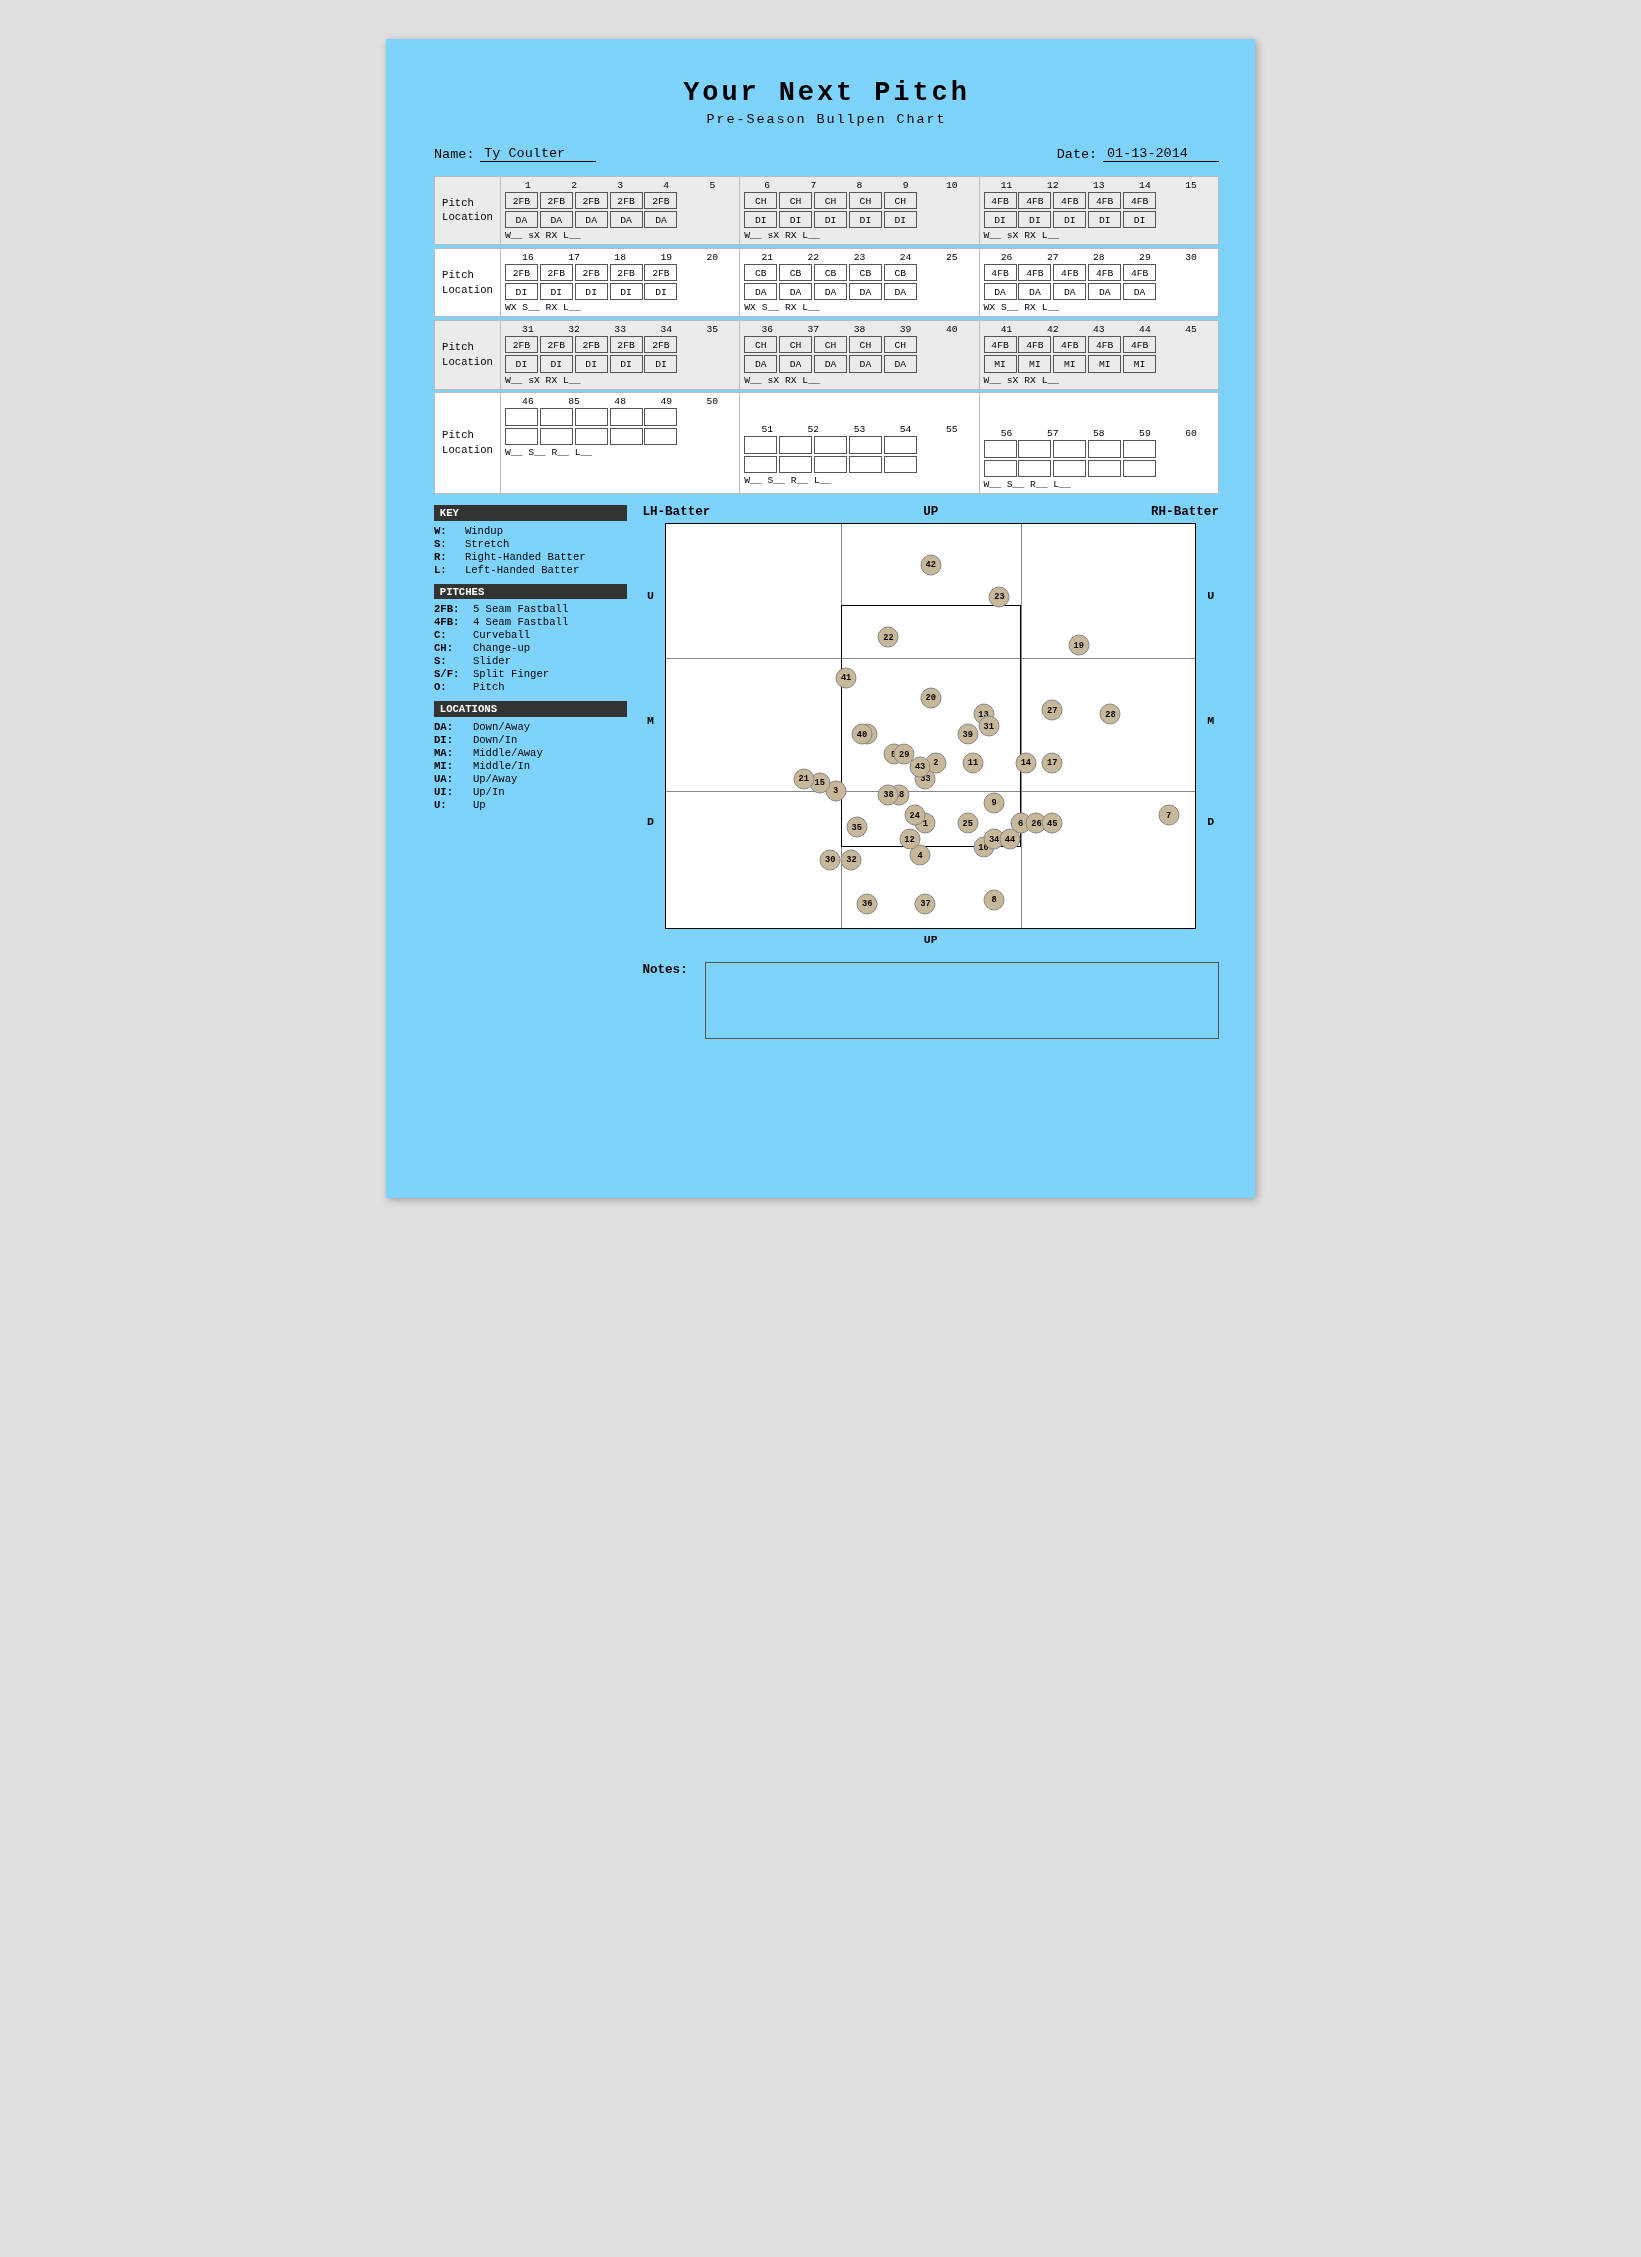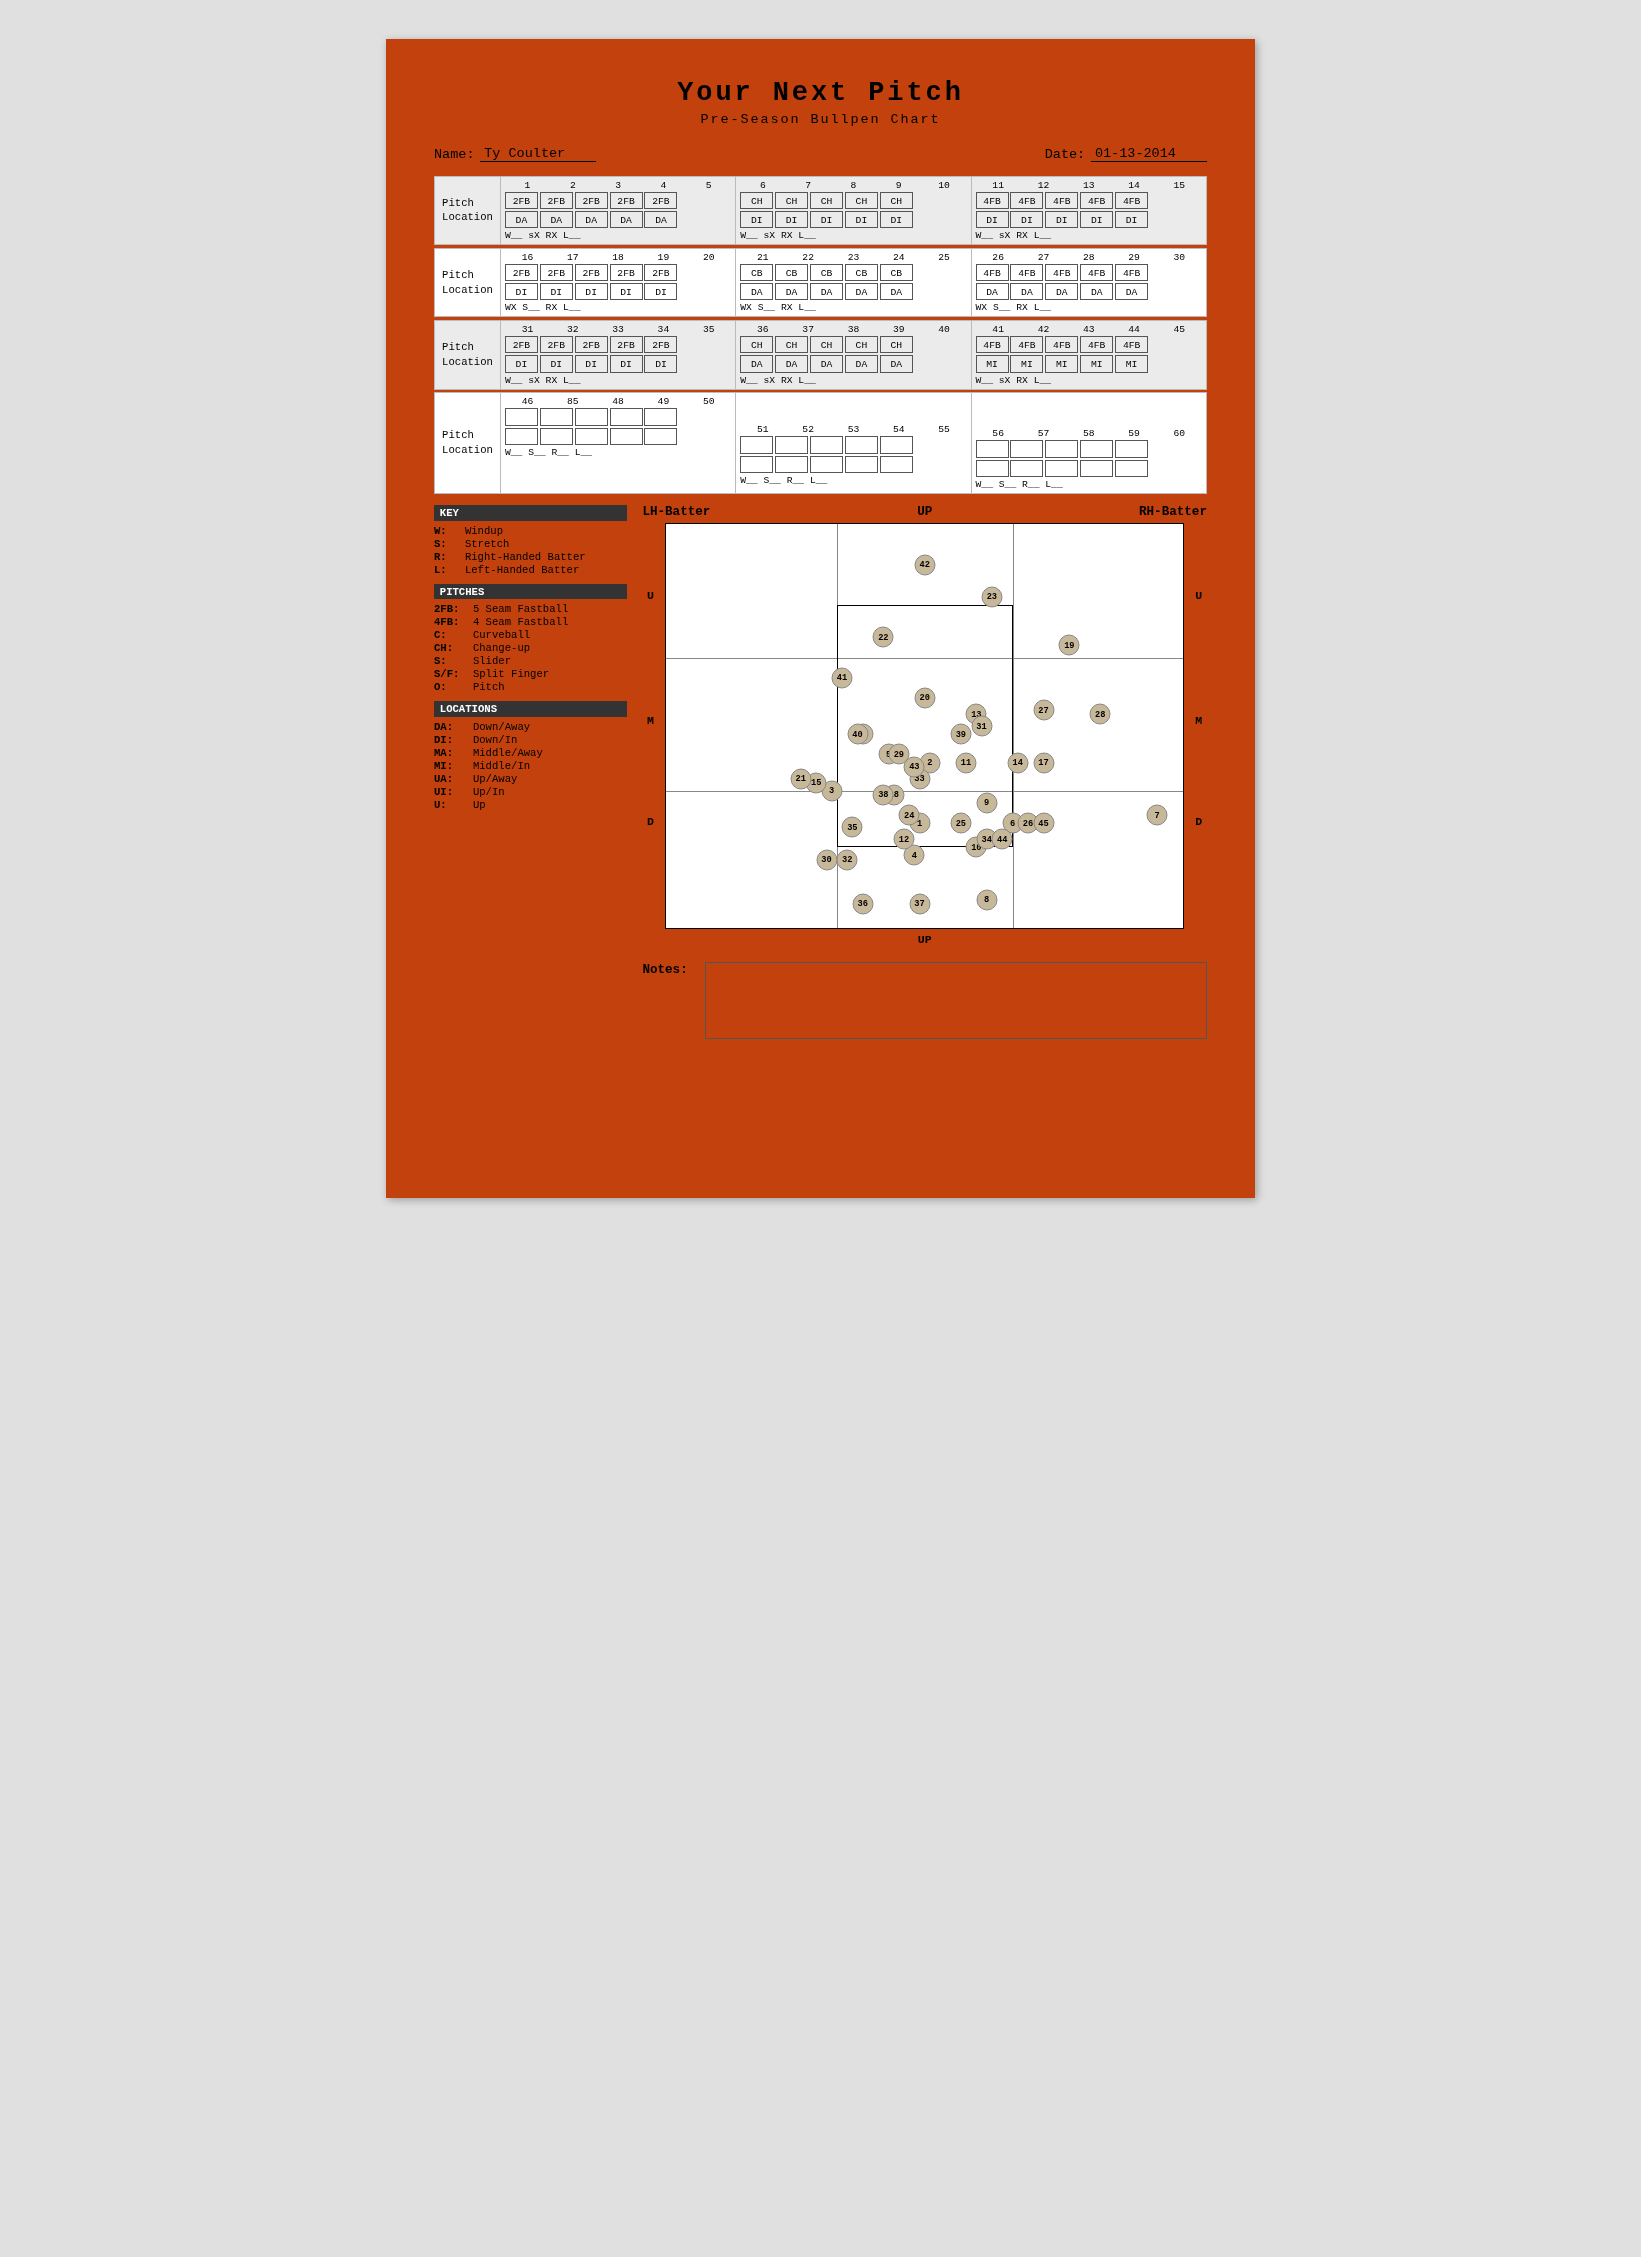--- a/index.html
+++ b/index.html
@@ -4,24 +4,24 @@
   <style>
     * { box-sizing: border-box; margin: 0; padding: 0; }
     body {
       background: #e0e0e0;
       font-family: 'Courier New', Courier, monospace;
       display: flex;
       justify-content: center;
       padding: 39px 19.3px;
     }
     .page {
-      background: #c2410c;
+      background: #7dd3fc;
       width: 869px;
       min-height: 1159px;
-      padding: 39px 48px 39px 48px;
+      padding: 39px 36px 39px 48px;
       box-shadow: 1.9px 1.9px 7.7px rgba(0,0,0,0.3);
     }
     .title {
       text-align: center;
       font-size: 27px;
       font-weight: bold;
       letter-spacing: 2.9px;
       margin-bottom: 3.9px;
     }
     .subtitle {

